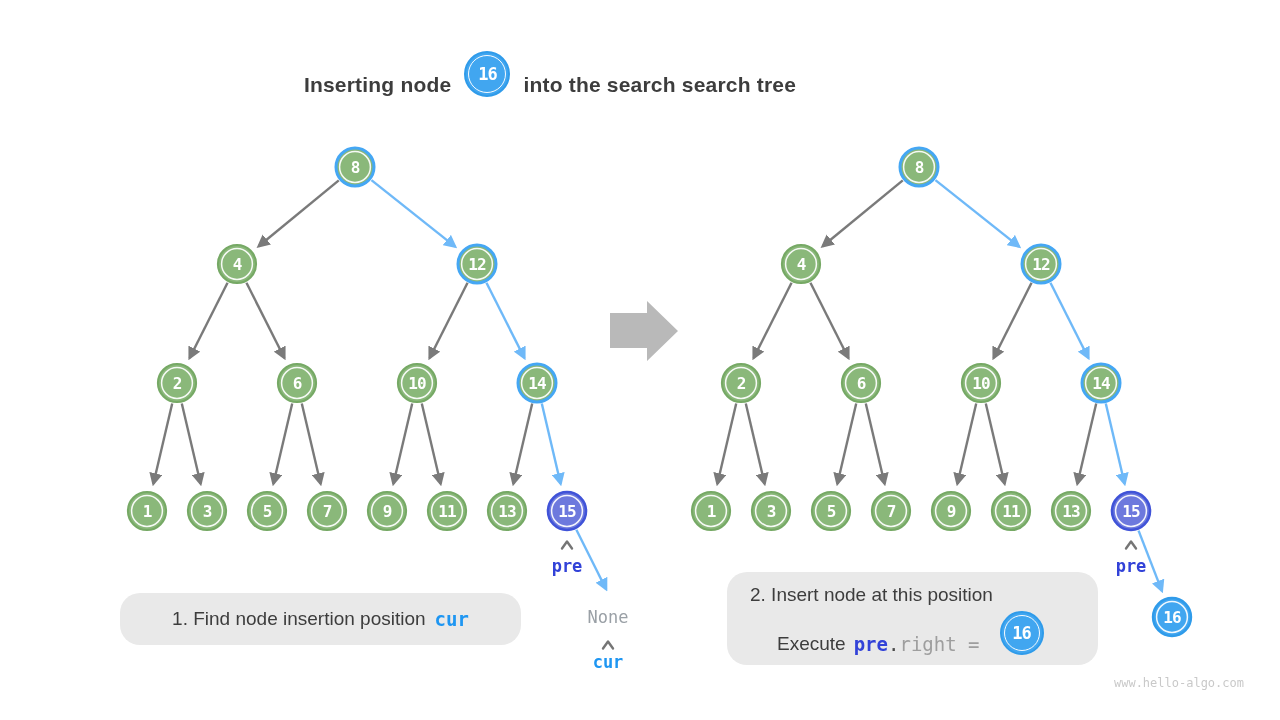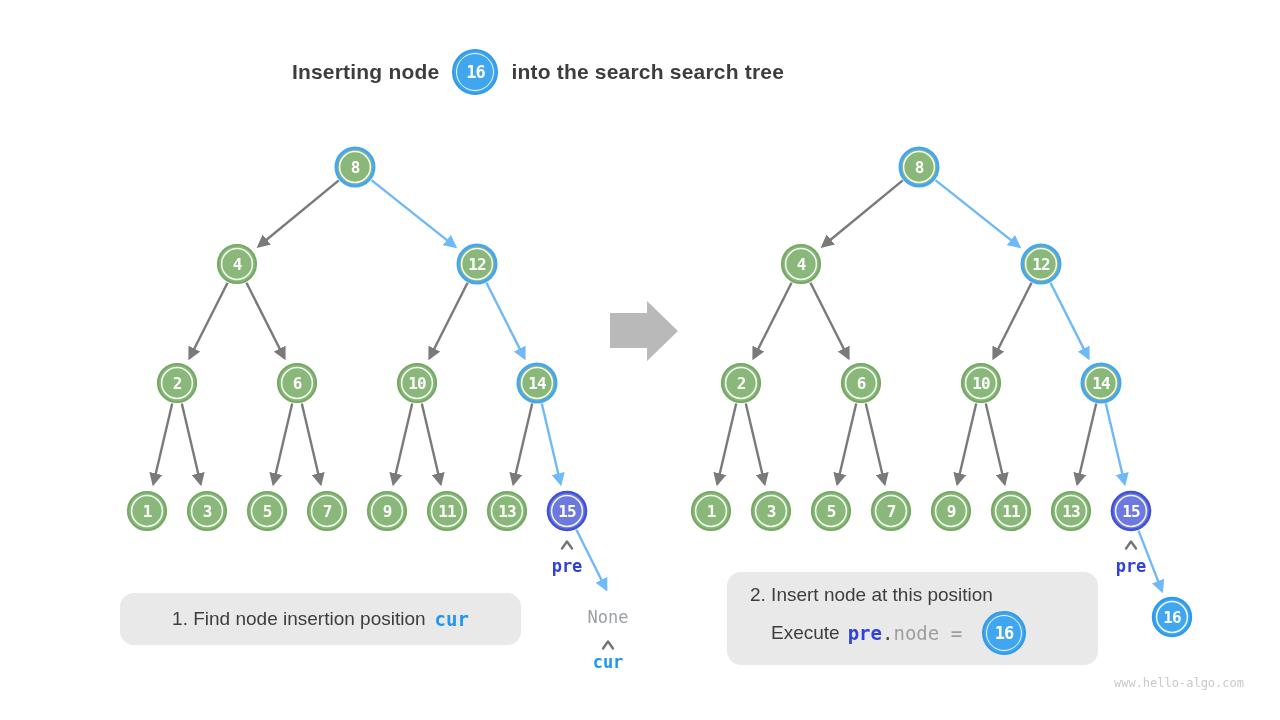--- a/index.html
+++ b/index.html
@@ -2,22 +2,22 @@
 <html><head>
 <meta charset="utf-8">
 <style>
   html,body{margin:0;padding:0;}
   body{
     width:1280px;height:720px;position:relative;overflow:hidden;
     background:#ffffff;font-family:"Liberation Sans",sans-serif;
   }
   
   .title-row{
-    position:absolute;top:47px;left:4px;width:1068px;height:50px;
-    display:flex;justify-content:center;align-items:center;gap:13px;
+    position:absolute;top:47px;left:16px;width:1068px;height:50px;
+    display:flex;justify-content:center;align-items:flex-end;gap:13px;
   }
   .title-text{font-size:21px;font-weight:bold;color:var(--title-col);letter-spacing:.2px;}
   
   .badge{
     position:relative;width:46px;height:46px;border-radius:50%;flex:0 0 auto;
     background:var(--node-new);border:2px solid var(--node-new-border);
     box-sizing:border-box;display:flex;align-items:center;justify-content:center;
   }
   .badge::after{
     content:'';position:absolute;inset:2px;border:1.6px solid rgba(255,255,255,.95);
@@ -33,28 +33,28 @@
   .node-val{
     font-family:"DejaVu Sans Mono",monospace;font-weight:bold;
     font-size:16px;fill:#ffffff;letter-spacing:-1px;
   }
   .lbl{font-family:"DejaVu Sans Mono",monospace;font-size:17px;text-anchor:middle;}
   .lbl.pre{fill:var(--pre-col);font-weight:bold;}
   .lbl.cur{fill:var(--cur-col);font-weight:bold;}
   .lbl.none{fill:var(--none-col);}
   
   .box{
-    position:absolute;background:var(--box-bg);border-radius:14px;
+    position:absolute;background:var(--box-bg);border-radius:20px;
     color:var(--text-dark);font-size:19px;box-sizing:border-box;
   }
   .box1{left:120px;top:593px;width:401px;height:52px;
     display:flex;align-items:center;justify-content:center;gap:9px;}
   .box2{left:727px;top:572px;width:371px;height:93px;padding:9px 0 0 23px;}
   .box2 .line1{height:28px;line-height:28px;}
-  .box2 .line2{margin-top:2px;margin-left:21px;display:flex;align-items:center;}
+  .box2 .line2{margin-top:2px;margin-left:27px;display:flex;align-items:flex-end;}
   .kw{font-family:"DejaVu Sans Mono",monospace;font-weight:bold;font-size:19px;}
   .kw.cur{color:var(--cur-col);}
   .kw.pre{color:var(--pre-col);margin-left:8px;}
   .code{font-family:"DejaVu Sans Mono",monospace;font-size:19px;color:var(--code-gray);}
   .code.dark{color:var(--code-dark);}
   .box2 .badge{margin-left:14px;}
   .eq-gap{margin-right:6px;}
   
   .watermark{
     position:absolute;right:36px;top:676px;
@@ -284,20 +284,20 @@
   <span>1. Find node insertion position</span>
   <span class="kw cur">cur</span>
 </div>
 
 <div class="box box2">
   <div class="line1">2. Insert node at this position</div>
   <div class="line2">
     <span>Execute</span>
     <span class="kw pre">pre</span>
     <span class="code dark">.</span>
-    <span class="code eq-gap">node =</span>
+    <span class="code eq-gap">right =</span>
     <span class="badge sm">
       <span>16</span>
     </span>
   </div>
 </div>
 
 <div class="watermark">www.hello-algo.com</div>
 
 </body></html>

